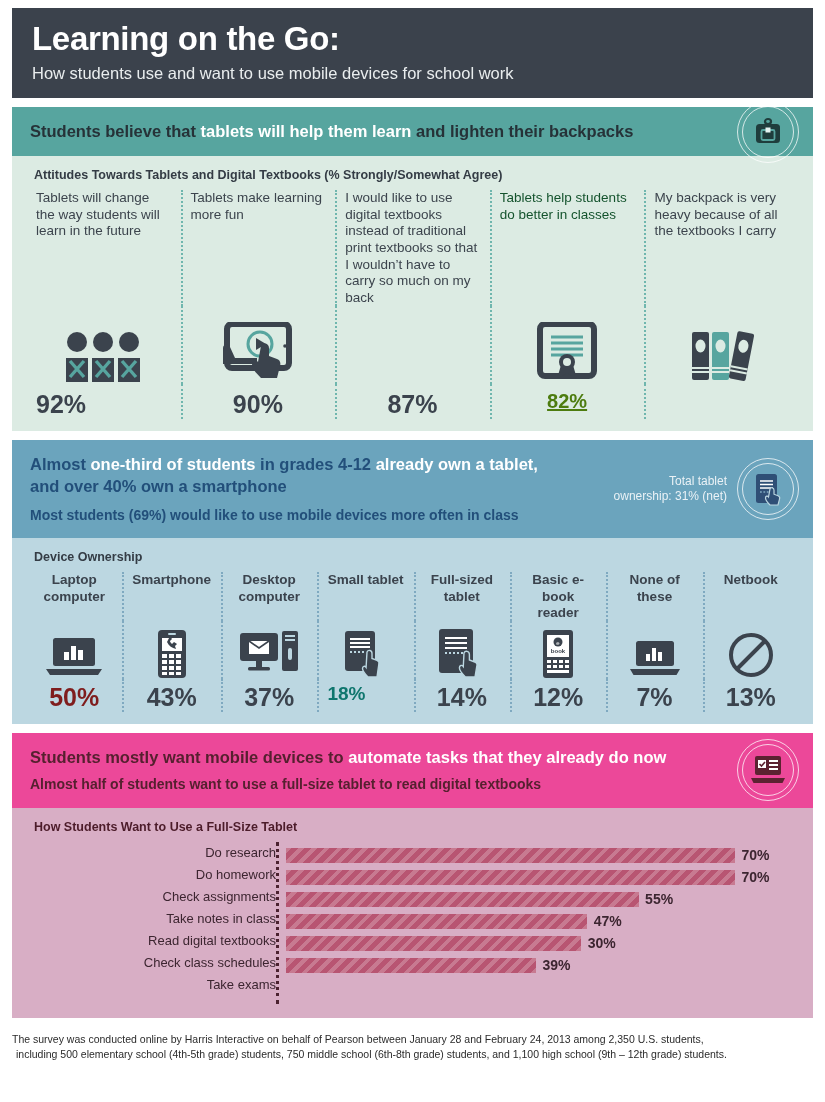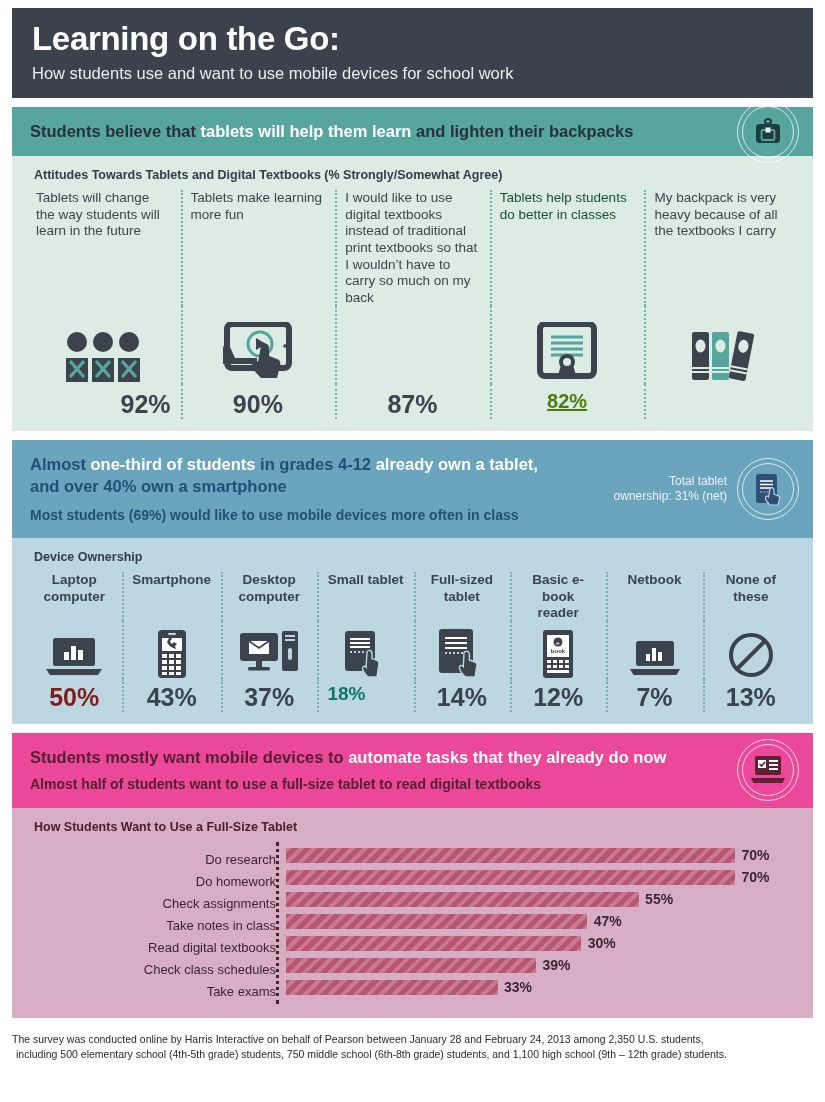--- a/index.html
+++ b/index.html
@@ -97,21 +97,21 @@
   .s2 .g-cell .pct{font-size:25px;font-weight:bold;text-align:center;color:#3b434d;}
 
   
   .s3 .sec-head{background:#ec4899;color:#56202f;}
   .s3 .sec-body{background:#d8aec5;}
   .s3 .sec-head .h1{font-size:16.5px;}
   .s3 .sec-head .h2{font-size:14px;margin-top:7px;}
   .s3 .body-title{color:#4c1c2a;}
 
   .barchart{position:relative;padding:4px 0 6px 0;}
-  .bar-row{display:flex;align-items:flex-end;height:20px;margin-bottom:2px;}
+  .bar-row{display:flex;align-items:flex-start;height:20px;margin-bottom:2px;}
   .bar-label{
     width:250px;text-align:right;padding-right:10px;
     font-size:13px;color:#3c2530;line-height:1;
   }
   .bar-track{position:relative;flex:1 1 auto;height:100%;}
   .bar{
     height:15px;margin-top:2px;
     background-color:#b85572;
     background-image:repeating-linear-gradient(
       -45deg,
@@ -239,21 +239,21 @@
               <rect x="47" y="4" width="17" height="48" rx="2" fill="#3b434d"></rect>
               <ellipse cx="55.5" cy="18" rx="5" ry="6.5" fill="#dcebe3"></ellipse>
               <path d="M47 40h17M47 44h17" stroke="#dcebe3" stroke-width="2"></path>
             </g>
             <ellipse cx="14.5" cy="18" rx="5" ry="6.5" fill="#dcebe3"></ellipse>
             <ellipse cx="34.5" cy="18" rx="5" ry="6.5" fill="#dcebe3"></ellipse>
             <path d="M6 40h17M6 44h17M26 40h17M26 44h17" stroke="#dcebe3" stroke-width="2"></path>
           </svg>
         </div>
 
-        <div class="g-cell" style="text-align:right;padding-top:6px;">
+        <div class="g-cell" style="text-align:left;padding-top:6px;">
           <div class="pct" style="font-size:25px;font-weight:bold;color:#3b434d;">92%</div>
         </div>
         <div class="g-cell" style="text-align:center;padding-top:6px;">
             <span class="divider"></span>
           <div class="pct" style="font-size:25px;font-weight:bold;color:#3b434d;">90%</div>
         </div>
         <div class="g-cell" style="text-align:center;padding-top:6px;">
             <span class="divider"></span>
           <div class="pct" style="font-size:25px;font-weight:bold;color:#3b434d;">87%</div>
         </div>
@@ -312,25 +312,25 @@
         <div class="g-cell" style="min-height:36px;">
             <span class="divider"></span>
             <div class="label" style="font-size:13.5px;font-weight:bold;text-align:center;line-height:1.2;color:#3b434d;">Full-sized tablet</div>
           </div>
         <div class="g-cell" style="min-height:36px;">
             <span class="divider"></span>
             <div class="label" style="font-size:13.5px;font-weight:bold;text-align:center;line-height:1.2;color:#3b434d;">Basic e-book reader</div>
           </div>
         <div class="g-cell" style="min-height:36px;">
             <span class="divider"></span>
+            <div class="label" style="font-size:13.5px;font-weight:bold;text-align:center;line-height:1.2;color:#3b434d;">None of these</div>
+          </div>
+        <div class="g-cell" style="min-height:36px;">
+            <span class="divider"></span>
             <div class="label" style="font-size:13.5px;font-weight:bold;text-align:center;line-height:1.2;color:#3b434d;">Netbook</div>
-          </div>
-        <div class="g-cell" style="min-height:36px;">
-            <span class="divider"></span>
-            <div class="label" style="font-size:13.5px;font-weight:bold;text-align:center;line-height:1.2;color:#3b434d;">None of these</div>
           </div>
 
         <div class="g-cell" style="display:flex;align-items:flex-end;justify-content:center;min-height:58px;">
           <svg width="60" height="44" viewBox="0 0 60 44" aria-hidden="true">
             <rect x="9" y="3" width="42" height="28" rx="2.5" fill="#3b434d"></rect>
             <g fill="#ffffff">
                 <rect x="20" y="17" width="5" height="8"></rect>
                 <rect x="27" y="11" width="5" height="14"></rect>
                 <rect x="34" y="15" width="5" height="10"></rect>
               </g>
@@ -541,24 +541,20 @@
         <div class="bar-row">
           <div class="bar-label">Check class schedules</div>
           <div class="bar-track">
             <div class="bar" style="width:48.75%"></div>
             <div class="bar-val" style="left:50%">39%</div>
           </div>
         </div>
 
         <div class="bar-row">
           <div class="bar-label">Take exams</div>
-          <div class="bar-track">
-            <div class="bar" style="width:41.25%"></div>
-            <div class="bar-val" style="left:42.5%">33%</div>
-          </div>
         </div>
       </div>
     </div>
   </div>
 
   <div class="footer">
     <div>The survey was conducted online by Harris Interactive on behalf of Pearson between January 28 and February 24, 2013 among 2,350 U.S. students,</div>
     <div>including 500 elementary school (4th-5th grade) students, 750 middle school (6th-8th grade) students, and 1,100 high school (9th – 12th grade) students.</div>
   </div>
 

